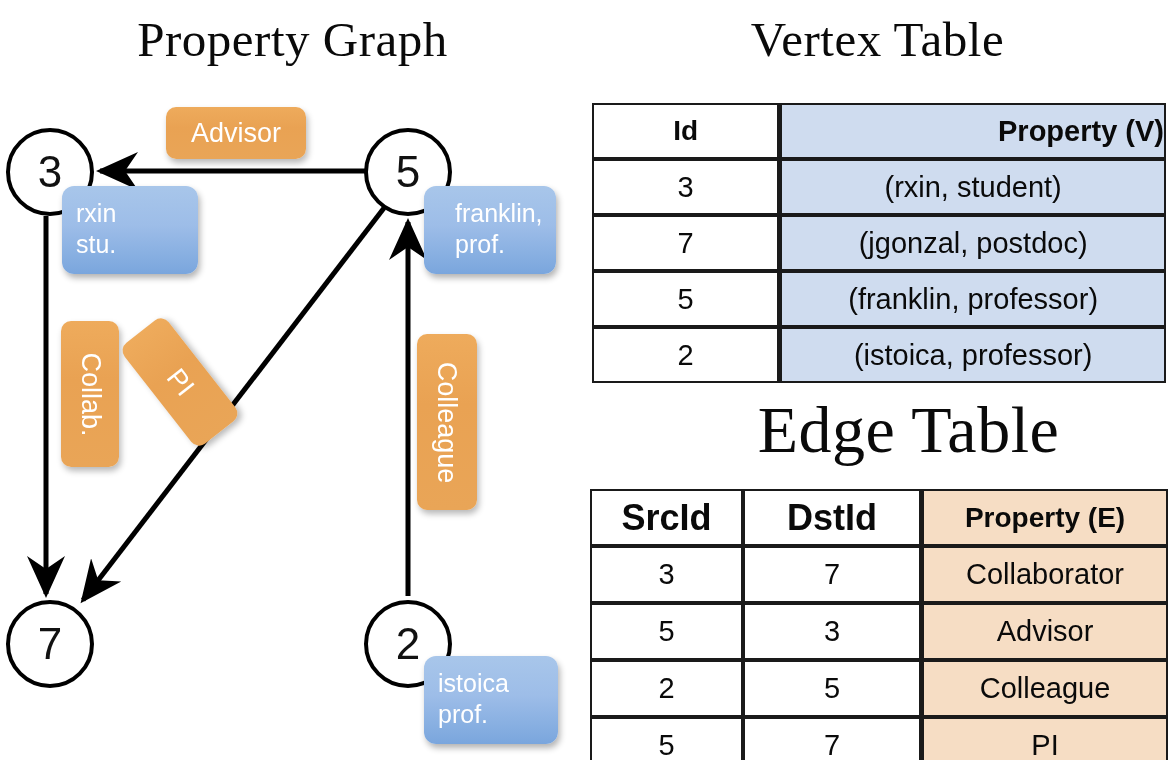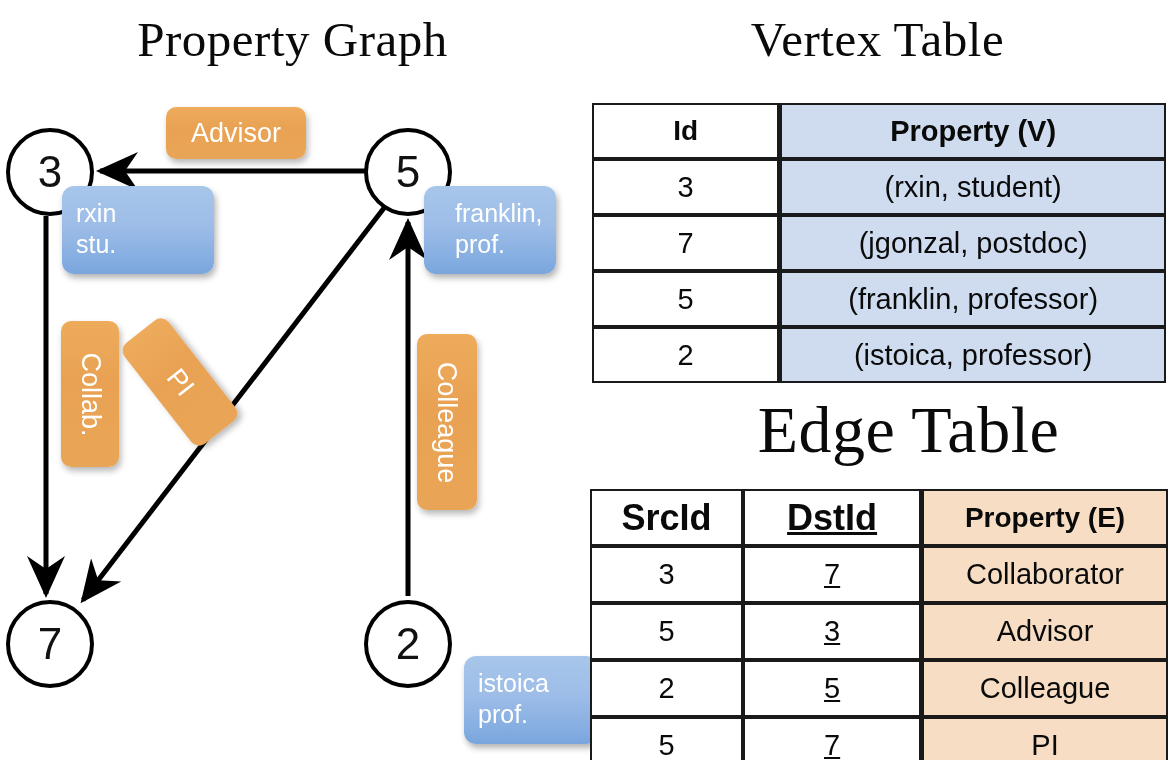--- a/index.html
+++ b/index.html
@@ -86,24 +86,24 @@
     box-shadow: 2px 4px 6px rgba(0,0,0,0.30);
     color: #ffffff;
     font-family: "Liberation Sans", sans-serif;
     font-weight: 300;
     font-size: 25px;
     line-height: 31px;
     padding: 12px 14px;
     box-sizing: border-box;
     white-space: pre-line;
   }
-  #vbox-3 { left: 62px;  top: 186px; width: 152px; height: 88px; }
+  #vbox-3 { left: 62px;  top: 186px; width: 136px; height: 88px; }
   #vbox-5 { left: 424px; top: 186px; width: 132px; height: 88px; padding-left: 31px; }
   #vbox-7 { left: 62px;  top: 656px; width: 140px; height: 88px; }
-  #vbox-2 { left: 424px; top: 656px; width: 134px; height: 88px; margin-left: 40px; }
+  #vbox-2 { left: 424px; top: 656px; width: 134px; height: 88px; }
 
   
   .ebox {
     position: absolute;
     border-radius: 10px;
     background: linear-gradient(to bottom, #eeab5c 0%, #e9a253 40%, #e9a557 100%);
     box-shadow: 2px 4px 6px rgba(0,0,0,0.28);
     color: #ffffff;
     font-family: "Liberation Sans", sans-serif;
     font-weight: 300;
@@ -158,28 +158,28 @@
   .tbl th { font-weight: 700; }
 
   #vertex-table {
     left: 592px; top: 103px;
     width: 574px;
   }
   #vertex-table .c-id   { width: 186px; height: 52px; font-size: 29px; }
   #vertex-table .c-prop { width: 386px; height: 52px; font-size: 29px;
                           background: #cfdcef; border-left-width: 3px; }
   #vertex-table th.c-id { font-size: 28px; }
-  #vertex-table th.c-prop { font-size: 29px; }
+  #vertex-table th.c-prop { font-size: 29px; text-align: right; }
 
   #edge-table {
     left: 590px; top: 489px;
     width: 578px;
   }
   #edge-table .c-src  { width: 152px; height: 53px; font-size: 29px; }
-  #edge-table .c-dst  { width: 178px; height: 53px; font-size: 29px; text-decoration: underline; }
+  #edge-table .c-dst  { width: 178px; height: 53px; font-size: 29px; }
   #edge-table .c-prop { width: 246px; height: 53px; font-size: 29px;
                         background: #f6ddc4; border-left-width: 3px; }
   #edge-table th.c-src, #edge-table th.c-dst { font-size: 36px; }
   #edge-table th.c-prop { font-size: 28px; margin-top: 17px; }
 </style>
 </head>
 <body>
 
 <div class="title" id="title-property-graph">Property Graph</div>
 

